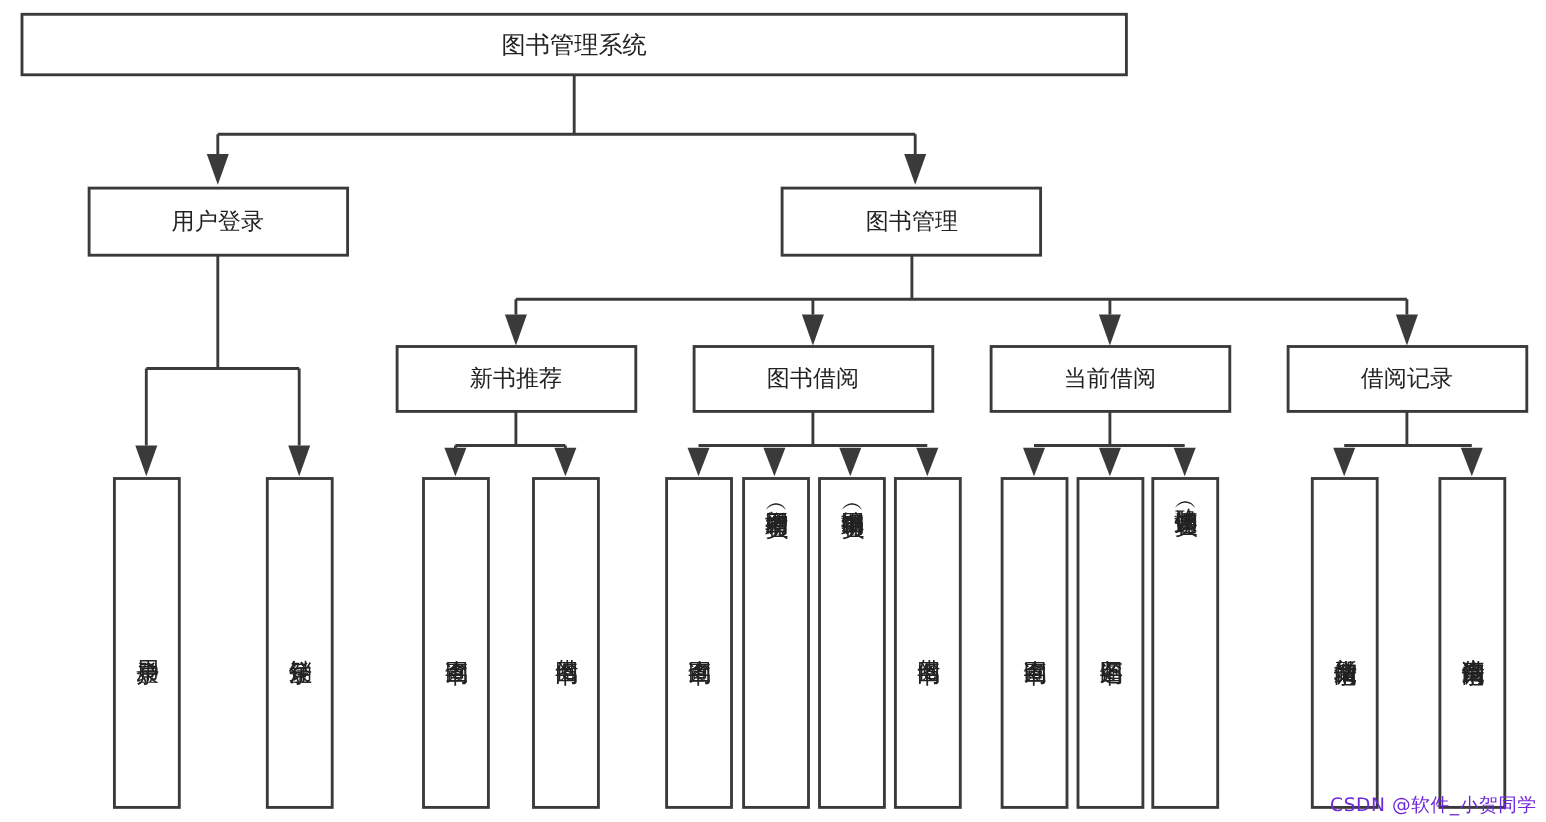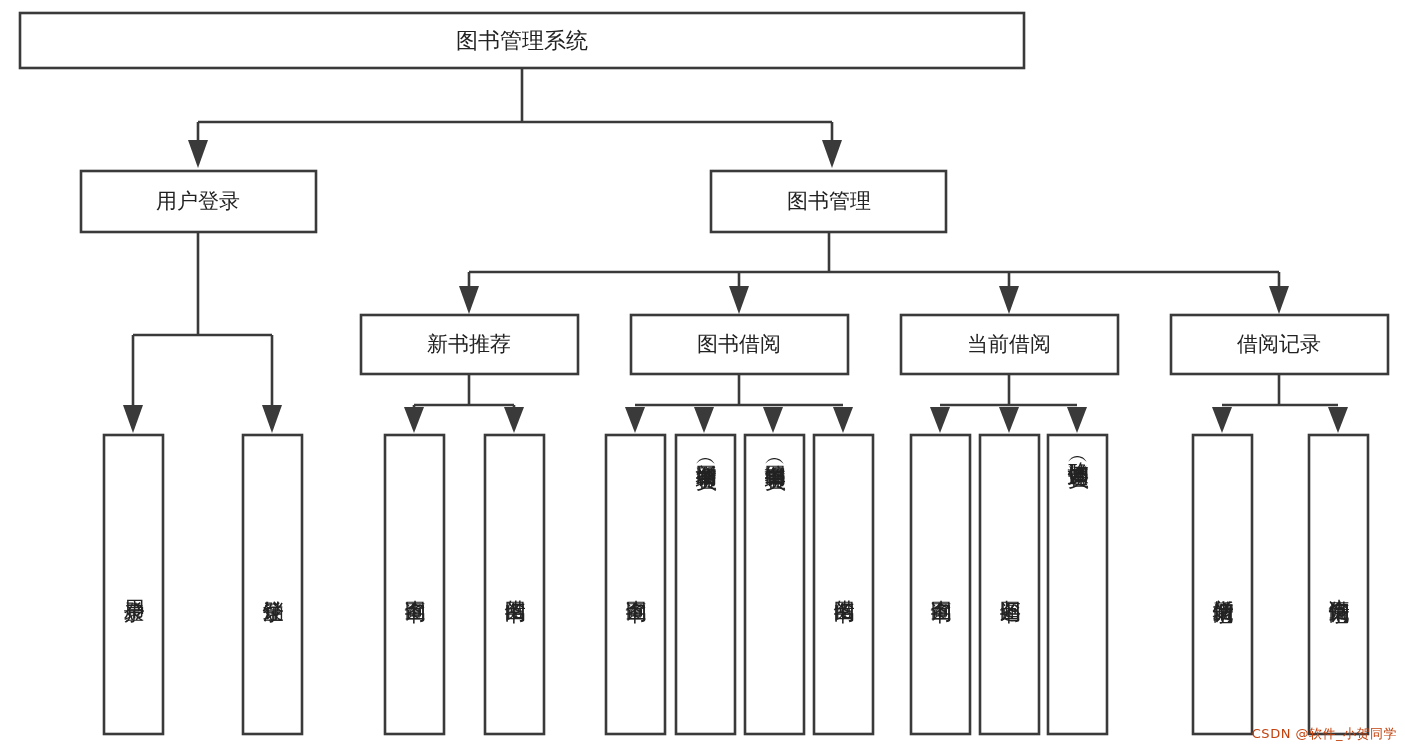--- a/index.html
+++ b/index.html
@@ -71,22 +71,22 @@
     justify-content: center;
     text-align: center;
     white-space: nowrap;
     pointer-events: none;
   }
   .watermark {
     position: absolute;
     right: 8px;
     bottom: 4px;
     font-family: "DejaVu Sans", "Liberation Sans", sans-serif;
-    font-size: 13px;
-    color: #c2410c;
+    font-size: 17px;
+    color: #6d28d9;
     letter-spacing: 0.5px;
     white-space: nowrap;
   }
 </style>
 </head>
 <body>
 
 <div id="diagram-root">
 
   <svg class="diagram-canvas" viewBox="0 0 1405 747" xmlns="http://www.w3.org/2000/svg">

